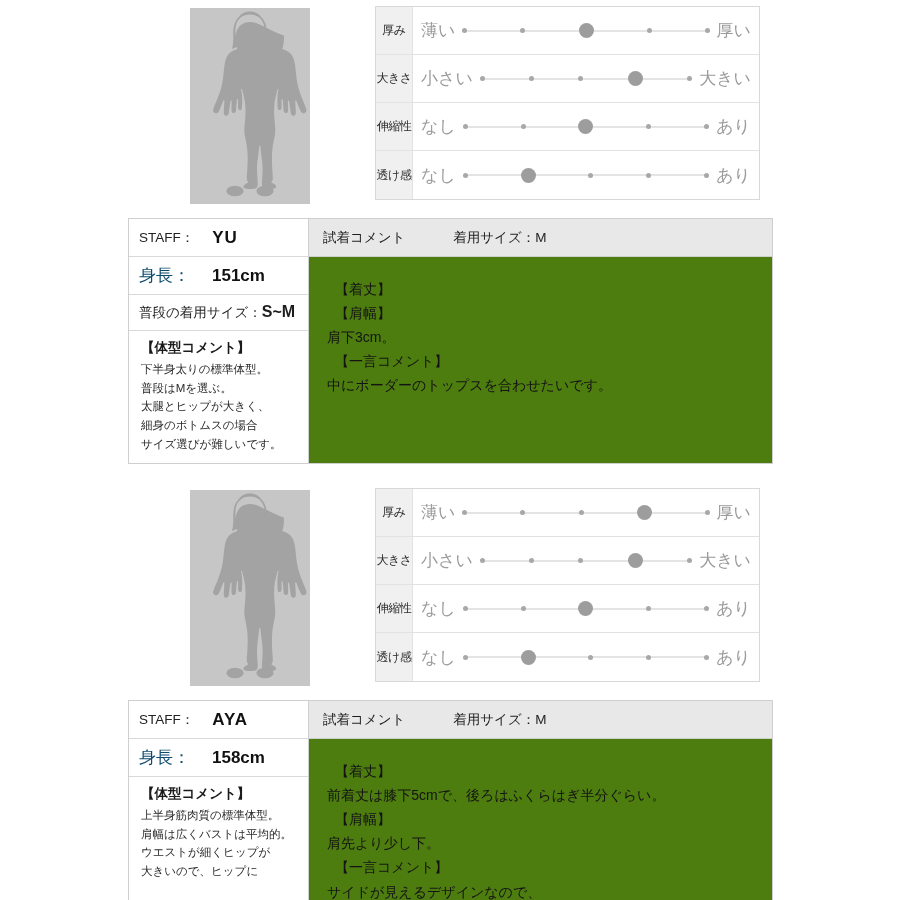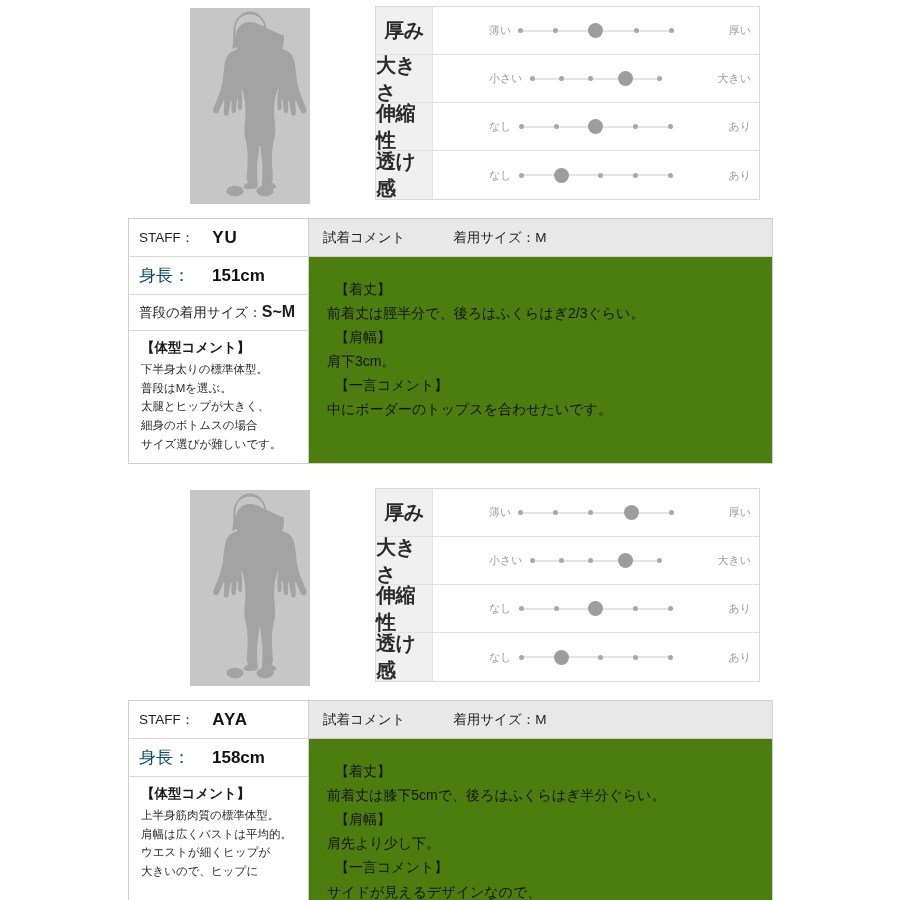--- a/index.html
+++ b/index.html
@@ -30,38 +30,37 @@
     margin-left: 65px;
     margin-top: 6px;
     width: 385px;
     border: 1px solid #d8d8d8;
     border-collapse: collapse;
     flex: 0 0 auto;
   }
   .rating-row { display: flex; align-items: stretch; height: 48px; border-bottom: 1px solid #e2e2e2; }
   .rating-row:last-child { border-bottom: none; }
   .rating-label {
-    width: 57px;
+    width: 37px;
     background: #f0f0f0;
     display: flex; align-items: center; justify-content: center;
-    font-size: 20px; font-weight: 700; color: #2b2b2b;
+    font-size: 12px; font-weight: 400; color: #2b2b2b;
     letter-spacing: -0.5px;
     flex: 0 0 auto;
     border-right: 1px solid #e2e2e2;
   }
   .rating-body {
     flex: 1 1 auto;
     display: flex; align-items: center;
     padding: 0 8px;
     background: #ffffff;
   }
   .end-label {
-    font-size: 11px; color: #9b9b9b; white-space: nowrap;
-    flex: 0 0 auto;
-    margin-left: 48px;
+    font-size: 17px; color: #9b9b9b; white-space: nowrap;
+    flex: 0 0 auto;
   }
   .end-label.left { text-align: right; }
   .end-label.right { text-align: left; }
   .scale {
     flex: 1 1 auto;
     position: relative;
     height: 22px;
     margin: 0 7px;
     display: flex; align-items: center;
   }
@@ -240,21 +239,20 @@
               <div class="shape-line">サイズ選びが難しいです。</div>
             </div>
           </div>
           <div class="info-right">
             <div class="comment-header">
               <span class="comment-header-title">試着コメント</span>
               <span class="comment-header-size">着用サイズ：M</span>
             </div>
             <div class="comment-body">
               <div class="comment-line head">【着丈】</div>
-              <div class="comment-line">前着丈は脛半分で、後ろはふくらはぎ2/3ぐらい。</div>
               <div class="comment-line head">【肩幅】</div>
               <div class="comment-line">肩下3cm。</div>
               <div class="comment-line head">【一言コメント】</div>
               <div class="comment-line">中にボーダーのトップスを合わせたいです。</div>
             </div>
           </div>
         </div>
       </div>
       <div class="block block2">
         <div class="top-area">

